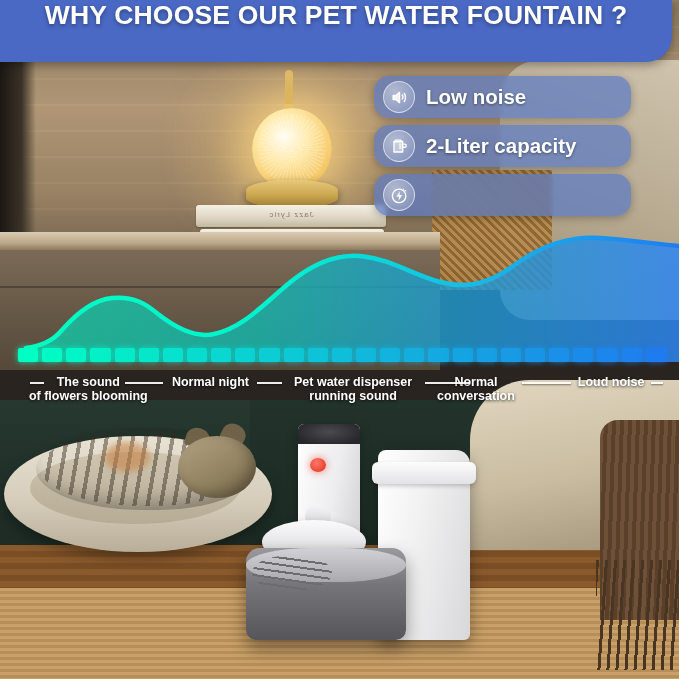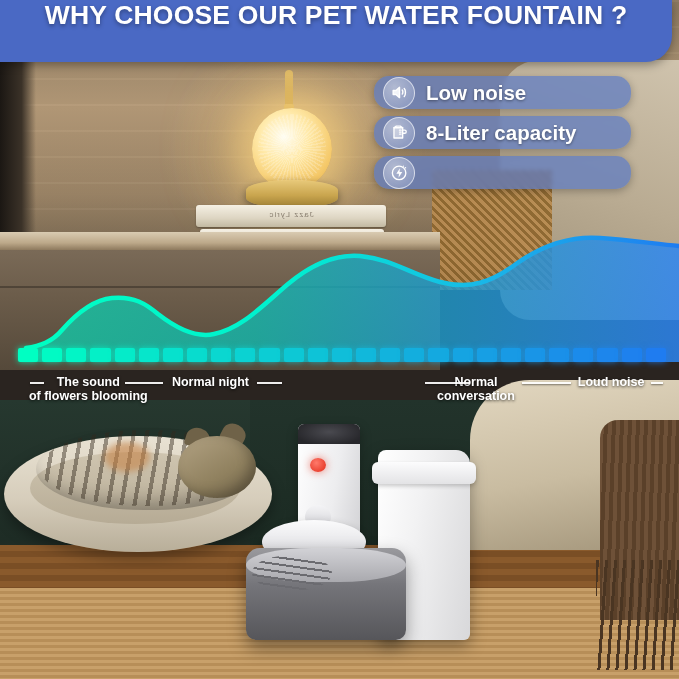--- a/index.html
+++ b/index.html
@@ -278,21 +278,21 @@
     white-space:nowrap;
   }
 
   
   .badges{
     position:absolute;left:374px;top:76px;width:305px;
     display:flex;flex-direction:column;gap:7px;
   }
   .badge{
     display:flex;align-items:center;gap:11px;
-    height:33px;padding:0 16px 0 9px;
+    height:42px;padding:0 16px 0 9px;
     border-radius:15px;
     background:rgba(92,122,196,.72);
     box-shadow:0 2px 8px rgba(0,0,0,.28);
     backdrop-filter:blur(2px);
     width:max-content;
     min-width:232px;
   }
   .badge-icon{
     width:30px;height:30px;border-radius:50%;
     background:radial-gradient(circle at 35% 30%,rgba(255,255,255,.45),rgba(180,195,235,.25));
@@ -424,20 +424,22 @@
       <div class="dash" style="background: rgb(27, 139, 235); box-shadow: rgba(27, 139, 235, 0.8) 0px 0px 6px;"></div>
       <div class="dash" style="background: rgb(29, 134, 236); box-shadow: rgba(29, 134, 236, 0.8) 0px 0px 6px;"></div>
       <div class="dash" style="background: rgb(30, 129, 238); box-shadow: rgba(30, 129, 238, 0.8) 0px 0px 6px;"></div>
       <div class="dash" style="background: rgb(31, 124, 240); box-shadow: rgba(31, 124, 240, 0.8) 0px 0px 6px;"></div>
     </div>
 
   <div class="scale-labels">
       <div class="slabel" style="left: -1.73px; width: 180px; top: 0px;">The sound
 of flowers blooming</div>
       <div class="slabel" style="left: 120.49px; width: 180px; top: 0px;">Normal night</div>
+      <div class="slabel" style="left: 263.08px; width: 180px; top: 0px;">Pet water dispenser
+running sound</div>
       <div class="slabel" style="left: 386px; width: 180px; top: 0px;">Normal
 conversation</div>
       <div class="slabel" style="left: 521.1px; width: 180px; top: 0px;">Loud noise</div>
       <div class="rule" style="left: 124.77px; width: 38.72px;"></div>
       <div class="rule" style="left: 257.49px; width: 24.09px;"></div>
       <div class="rule" style="left: 424.58px; width: 45.09px;"></div>
       <div class="rule" style="left: 521.67px; width: 49.43px;"></div>
       <div class="rule" style="left: 30px; width: 14px;"></div>
       <div class="rule" style="left: 651px; width: 12px;"></div>
     </div>
@@ -461,21 +463,21 @@
 
     <div class="badge">
       <span class="badge-icon">
         <svg width="19" height="19" viewBox="0 0 24 24" fill="none" stroke="#ffffff" stroke-width="1.7" stroke-linejoin="round">
           <path d="M5 6h11v13H5z" fill="#ffffff" fill-opacity=".35"></path>
           <path d="M16 9h2.5a2 2 0 0 1 0 4H16" stroke-linecap="round"></path>
           <path d="M5 6l3-2h5l3 2" stroke-linecap="round"></path>
           <path d="M12 9h2M12 11.5h2M12 14h2" stroke-linecap="round"></path>
         </svg>
       </span>
-      <span class="badge-label">8-Liter capacity</span>
+      <span class="badge-label">2-Liter capacity</span>
     </div>
 
     <div class="badge">
       <span class="badge-icon">
         <svg width="19" height="19" viewBox="0 0 24 24" fill="none" stroke="#ffffff" stroke-width="1.7">
           <circle cx="11.5" cy="12.5" r="8.5"></circle>
           <path d="M12.5 6.5L8 13.5h3.3L10.8 18.5 15.5 11.5h-3.4z" fill="#ffffff" stroke="none"></path>
           <circle cx="19.5" cy="6" r="1" fill="#ffffff" stroke="none"></circle>
           <circle cx="17" cy="4" r=".7" fill="#ffffff" stroke="none"></circle>
         </svg>

